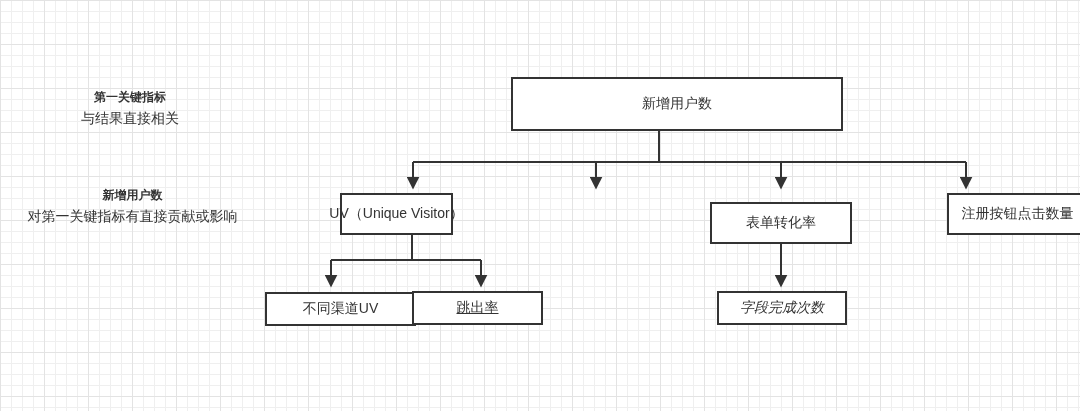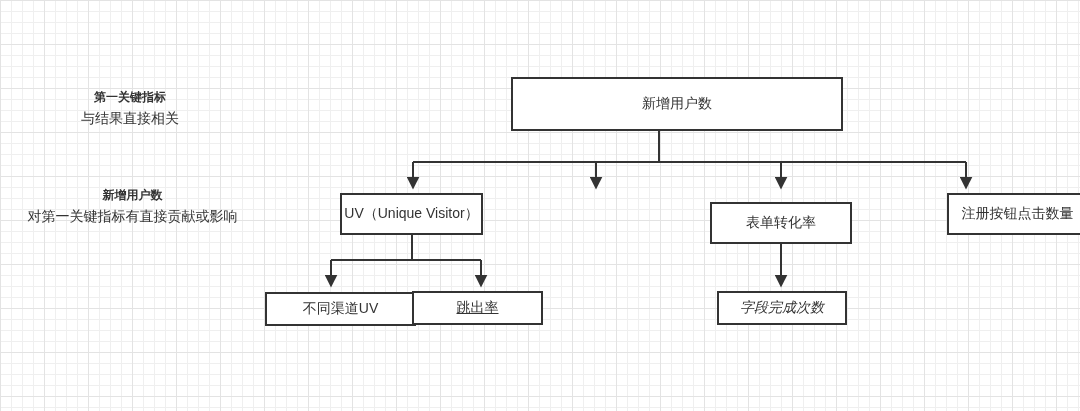--- a/index.html
+++ b/index.html
@@ -26,21 +26,21 @@
     background: #ffffff;
     border: 2px solid #333333;
     display: flex;
     align-items: center;
     justify-content: center;
     font-size: 14px;
     color: #333333;
     white-space: nowrap;
   }
   .node-root        { left: 511px; top:  77px; width: 332px; height: 54px; }
-  .node-uv          { left: 340px; top: 193px; width: 143px; height: 42px; }
+  .node-uv          { left: 340px; top: 193px; width: 113px; height: 42px; }
   .node-form-visit  { left: 527px; top: 193px; width: 140px; height: 42px; }
   .node-form-conv   { left: 710px; top: 202px; width: 142px; height: 42px; }
   .node-reg-clicks  { left: 947px; top: 193px; width: 141px; height: 42px; }
   .node-channel-uv  { left: 265px; top: 292px; width: 151px; height: 34px; }
   .node-bounce      { left: 412px; top: 291px; width: 131px; height: 34px; text-decoration: underline; }
   .node-fields      { left: 717px; top: 291px; width: 130px; height: 34px; font-style: italic; }
   .row-label { position: absolute; text-align: center; white-space: nowrap; }
   .row-label .t { font-size: 12px; font-weight: bold; line-height: 22px; }
   .row-label .s { font-size: 14px; line-height: 21px; }
   .row-label-1 { left: 20px; top:  86px; width: 220px; }

